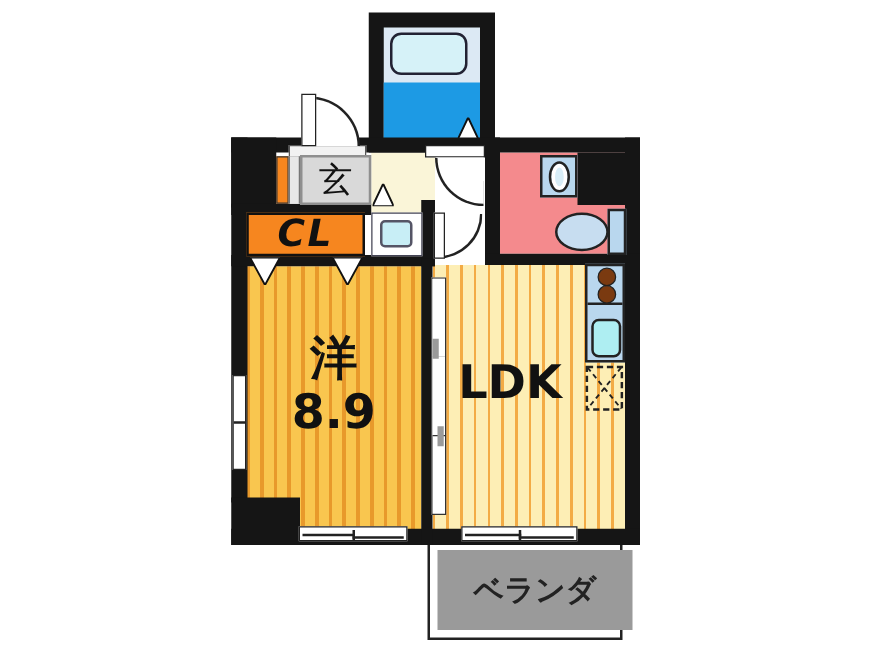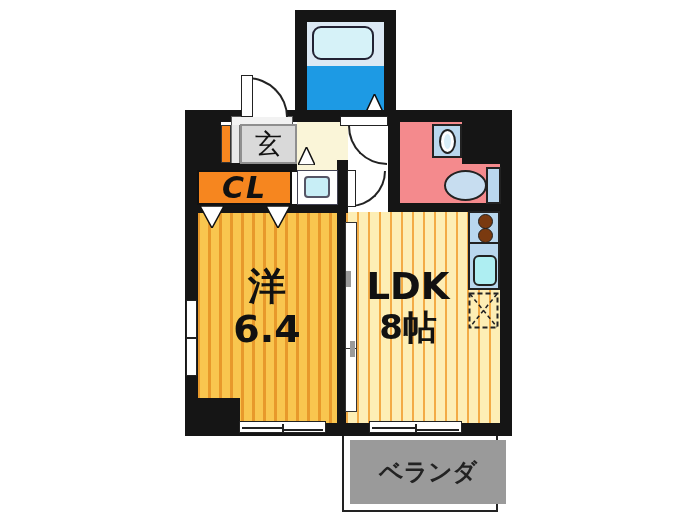--- a/index.html
+++ b/index.html
@@ -134,20 +134,19 @@
     <div class="sash" style="left:42px;top:2px;width:1.5px;height:8px;"></div>
   </div>
   <div class="abs win" style="left:369px;top:421px;width:93px;height:12px;">
     <div class="sash" style="left:2px;top:5px;width:45px;height:1.5px;"></div>
     <div class="sash" style="left:45px;top:7px;width:44px;height:1.5px;"></div>
     <div class="sash" style="left:45px;top:2px;width:1.5px;height:8px;"></div>
   </div>
 
   <div class="abs room-lbl" style="left:197px;top:258px;width:140px;height:100px;">
     <span style="font-size:38px;">洋</span>
-    <span style="font-size:38px;">6.4</span>
+    <span style="font-size:38px;">8.9</span>
   </div>
   <div class="abs room-lbl" style="left:346px;top:260px;width:124px;height:92px;">
     <span style="font-size:37px;">LDK</span>
-    <span style="font-size:34px;">8帖</span>
   </div>
 
 </div>
 
 </body></html>

